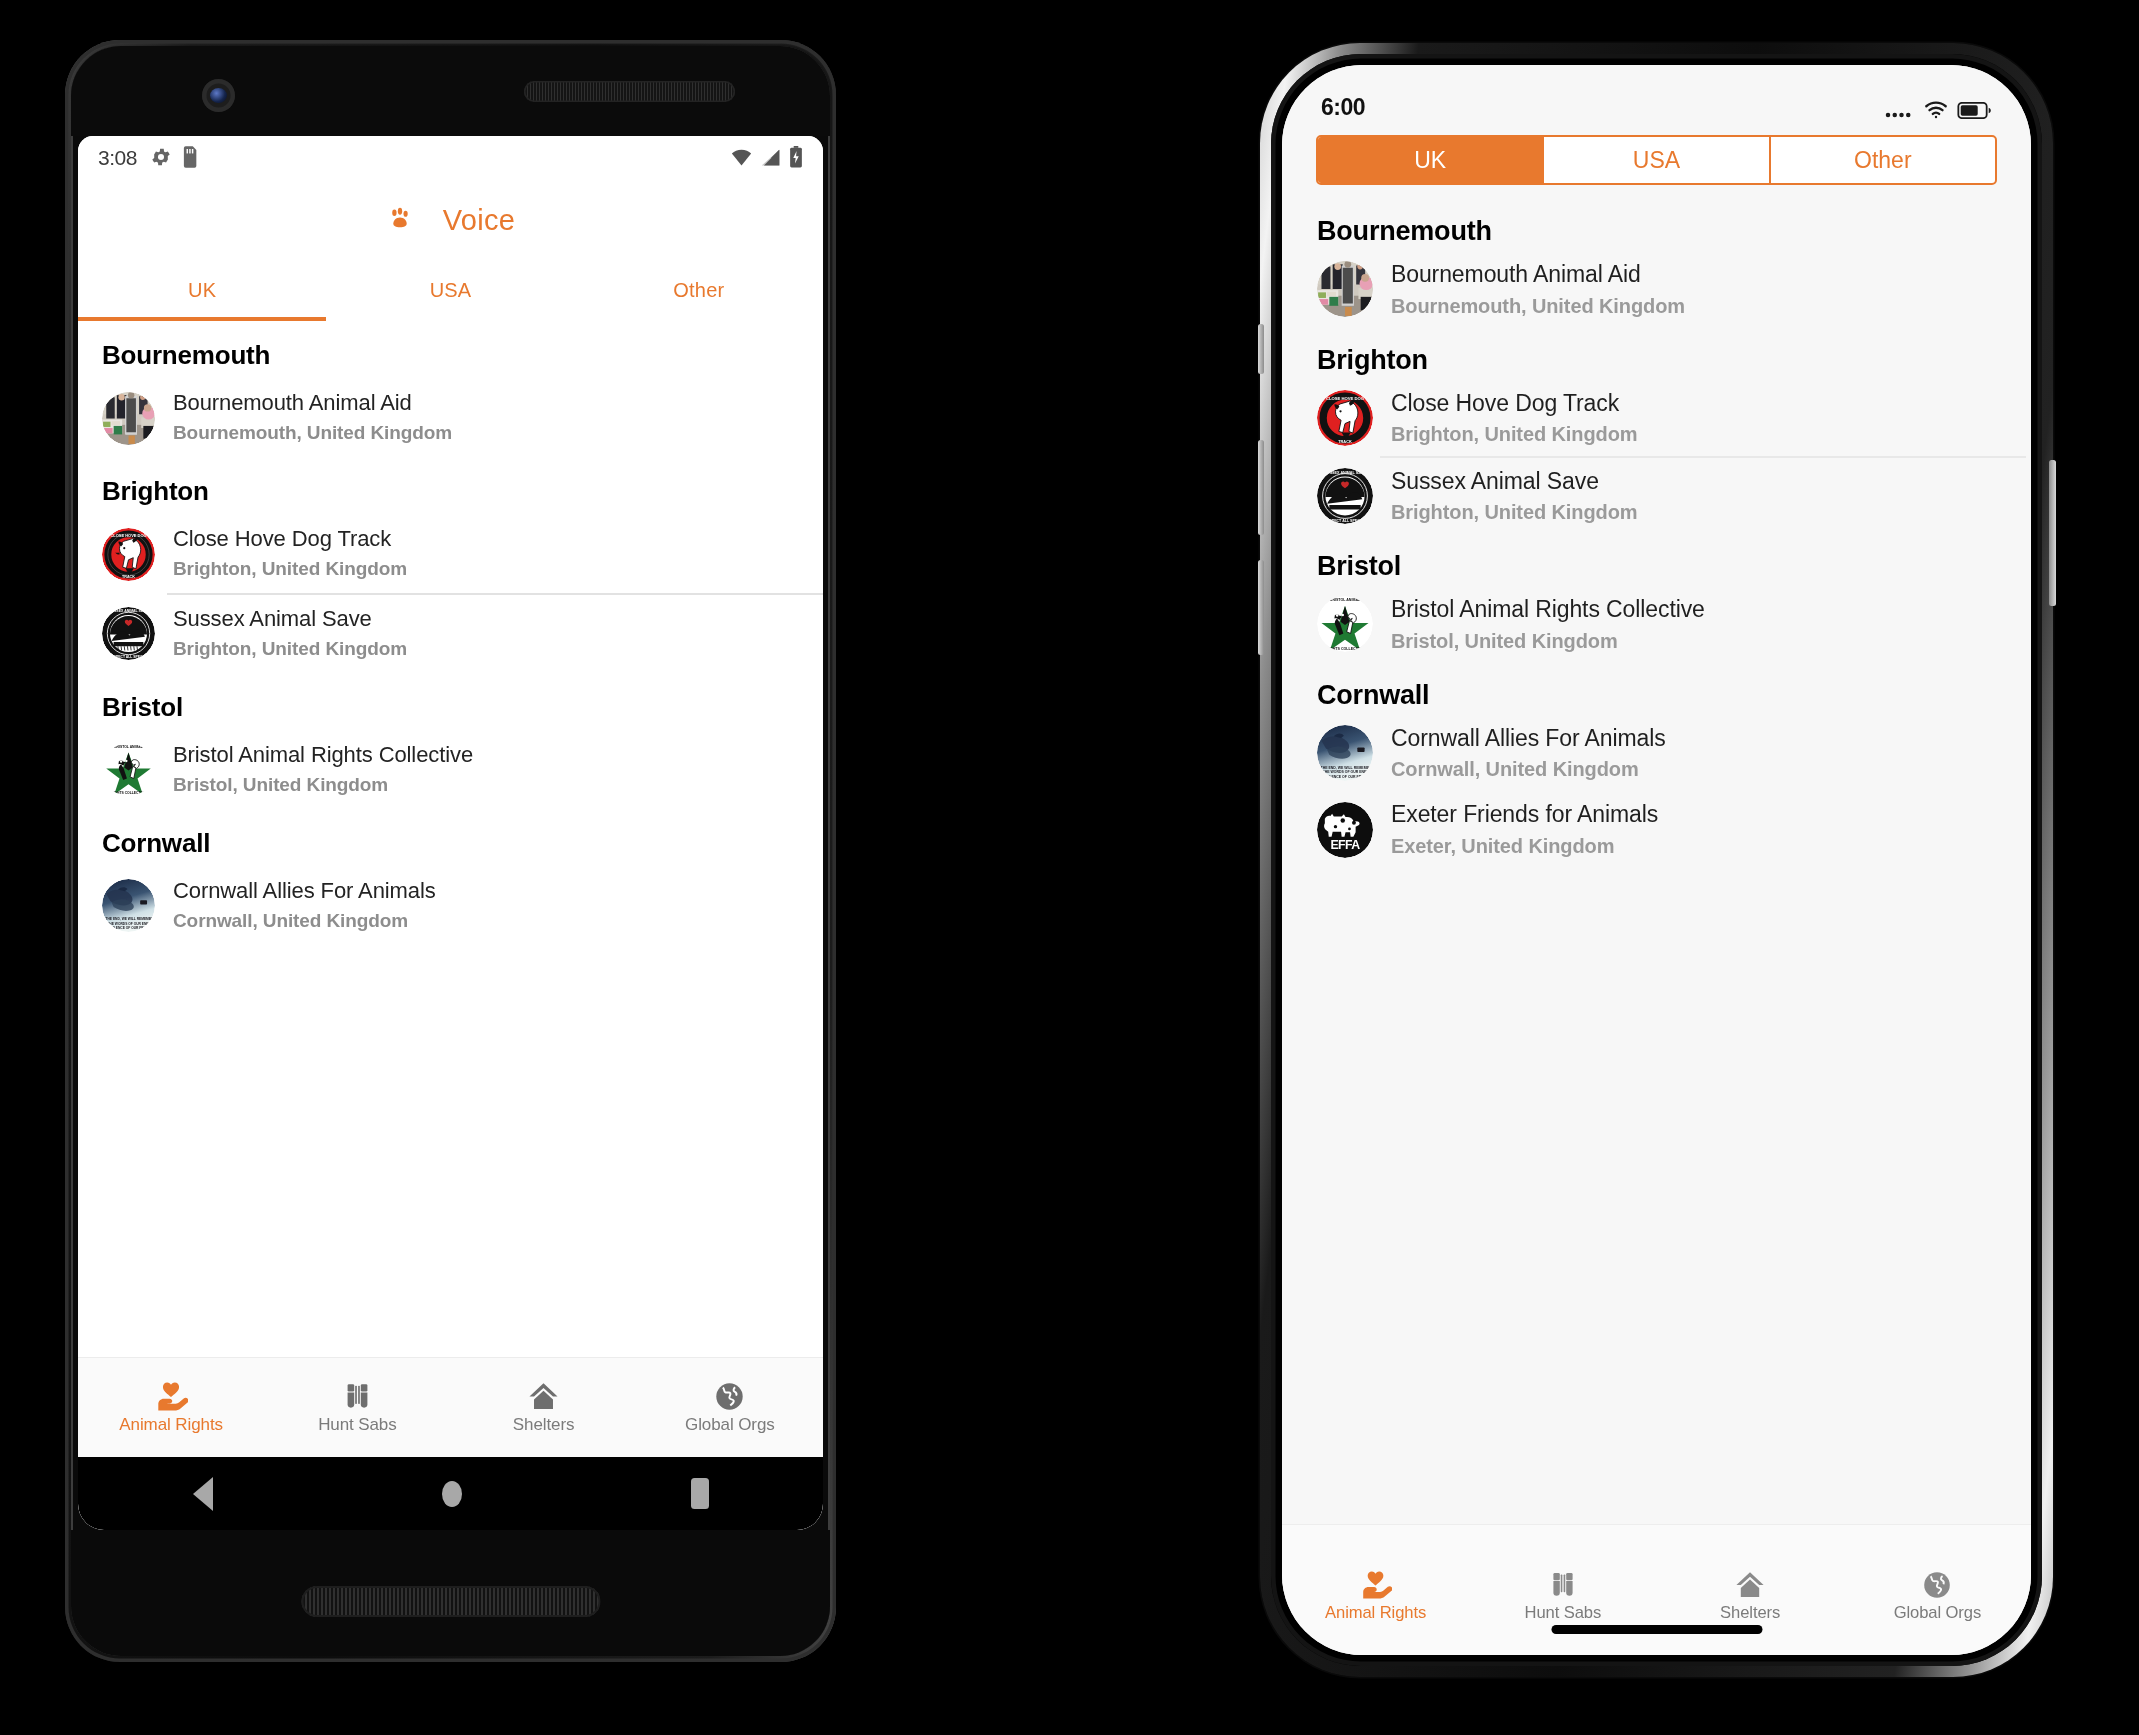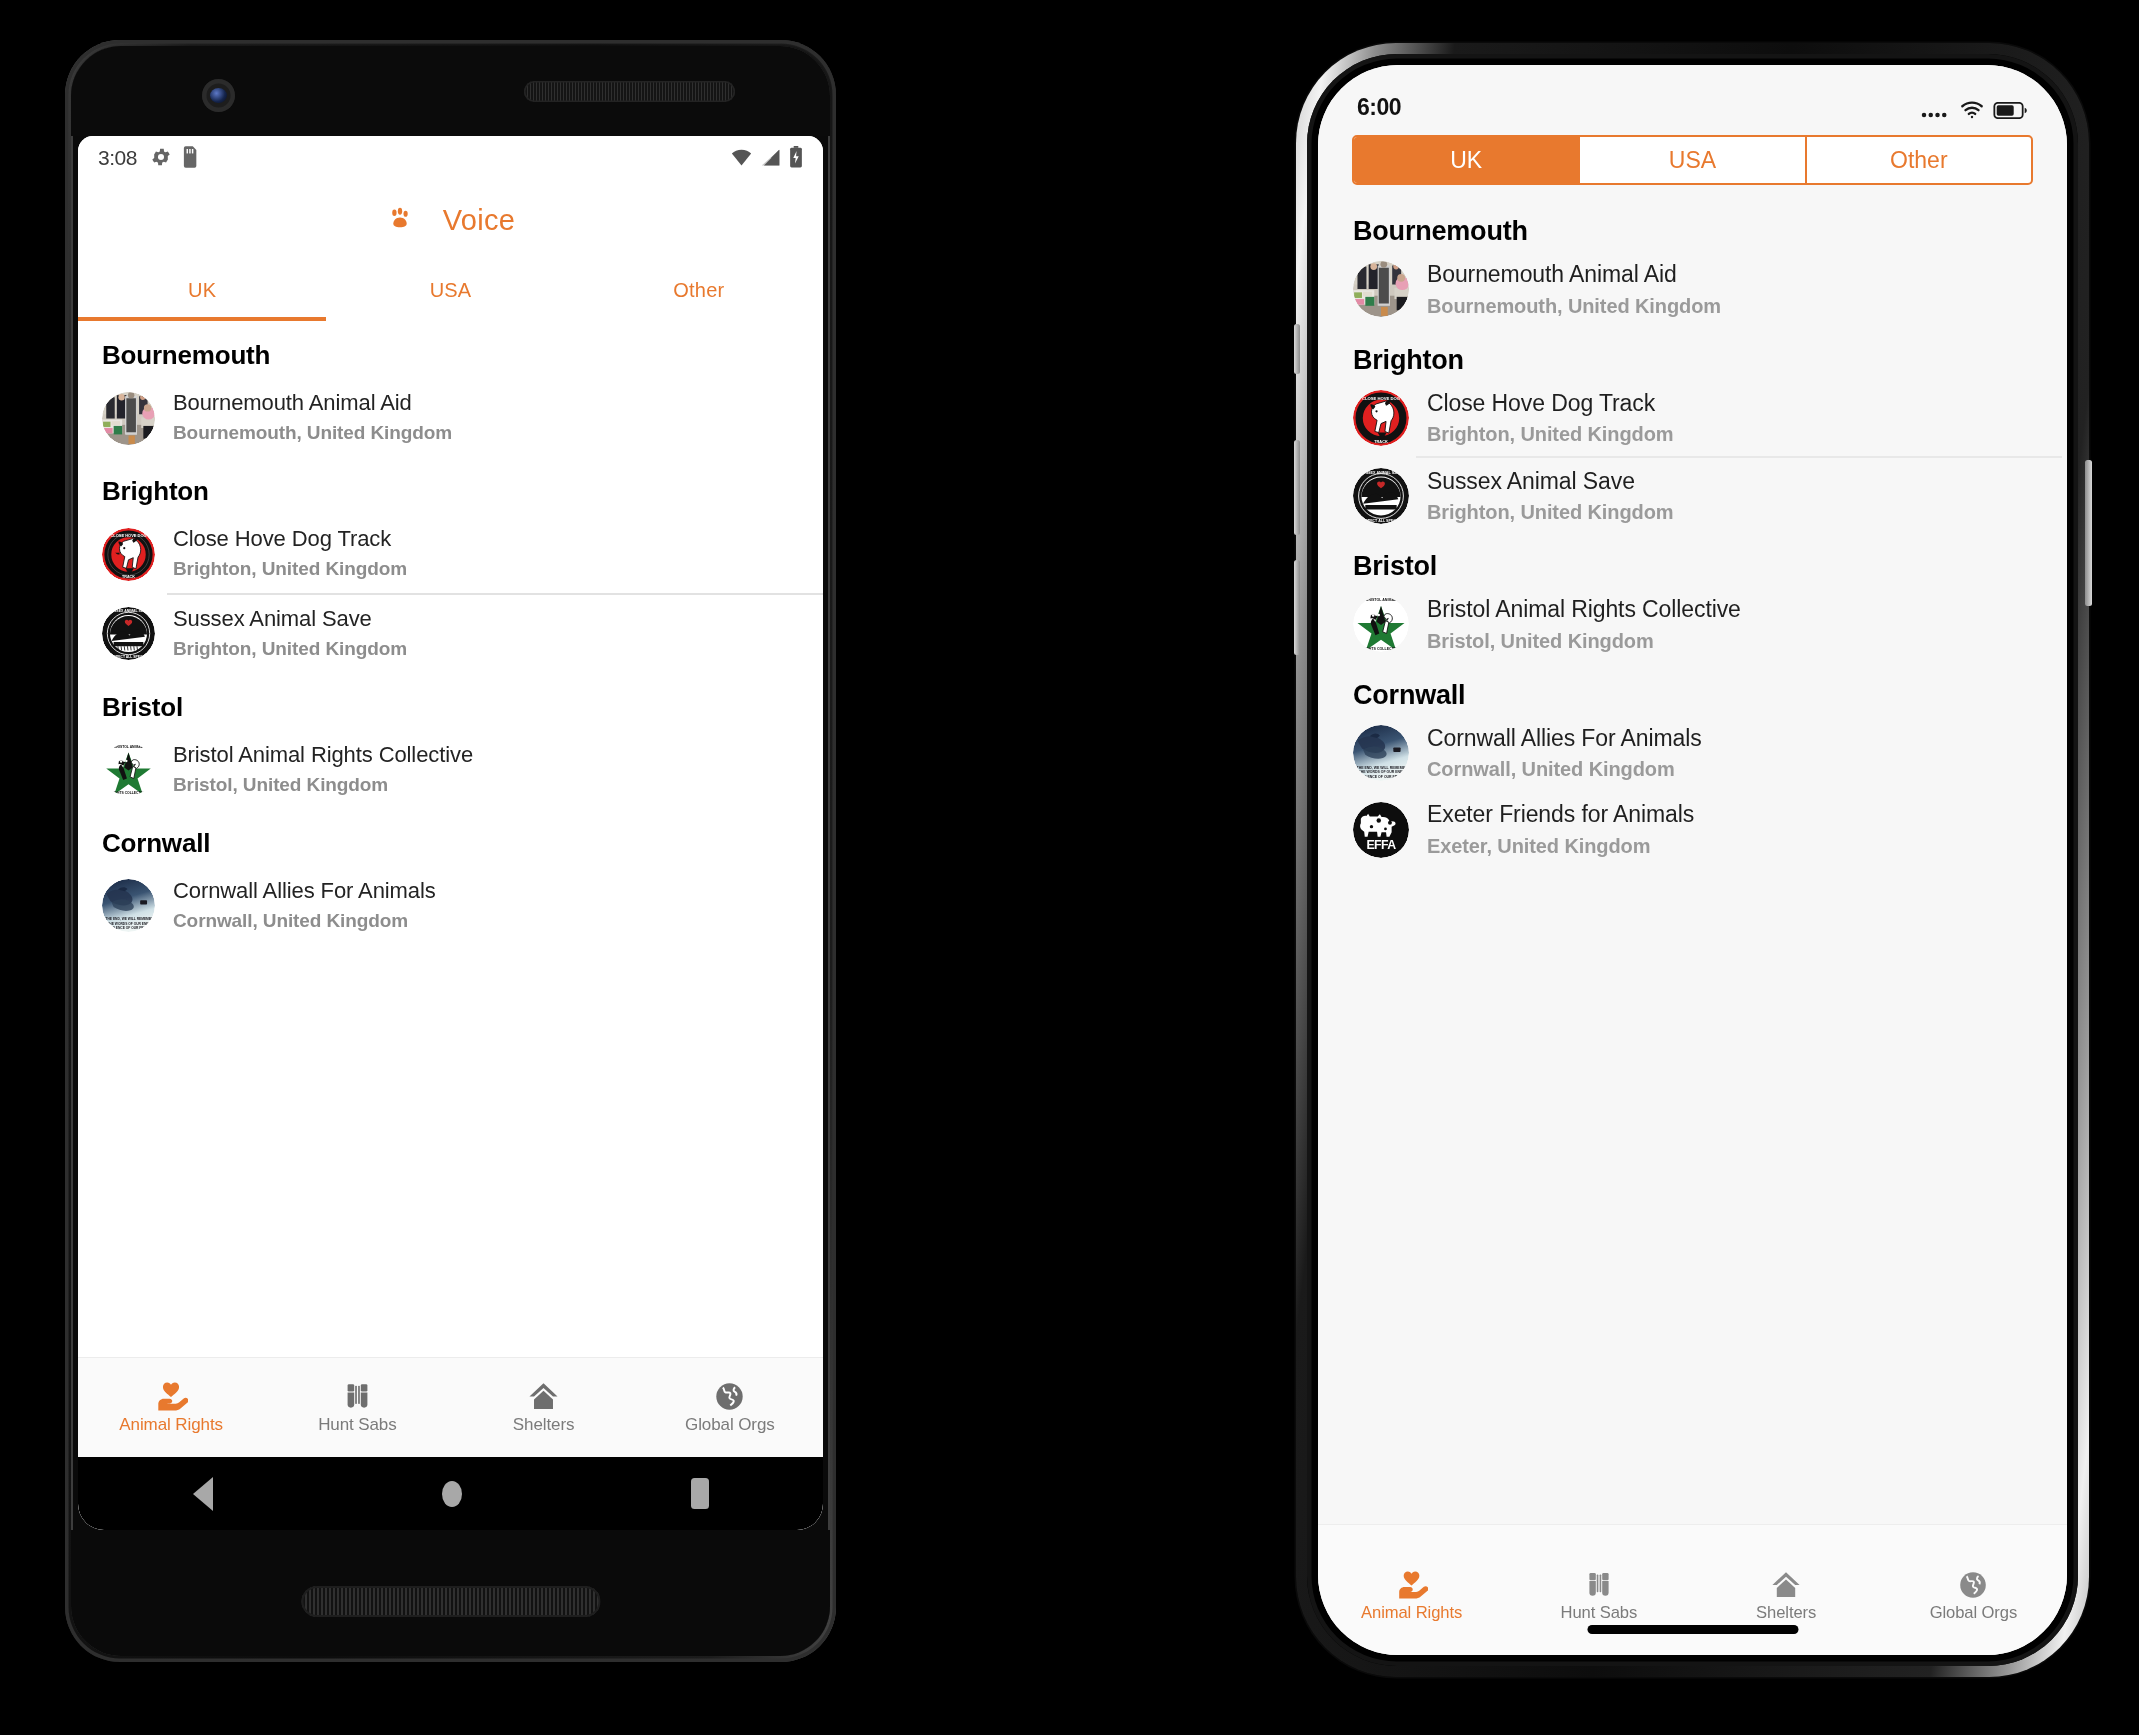--- a/index.html
+++ b/index.html
@@ -103,21 +103,21 @@
   .sysnav{
     height:73px; flex:0 0 73px; background:#000; display:flex; align-items:center; justify-content:space-around;
     border-radius:0 0 26px 26px;
   }
   .sysnav-back{ width:0; height:0; border-top:17px solid transparent; border-bottom:17px solid transparent; border-right:20px solid #a8a8a8; }
   .sysnav-home{ width:20px; height:26px; border-radius:50%; background:#a8a8a8; }
   .sysnav-recent{ width:18px; height:31px; border-radius:3.5px; background:#a8a8a8; }
 
   
   .iphone-device{
-    position:absolute; left:1296px; top:43px;
+    position:absolute; left:1260px; top:43px;
     width:793px; height:1634px; border-radius:100px;
     background: linear-gradient(97deg,#cfcfcf 0%,#f3f3f3 3%,#8e8e8e 8%,#1a1a1a 16%,#0d0d0d 50%,#222 84%,#9a9a9a 92%,#f0f0f0 97%,#bdbdbd 100%);
     box-shadow: 0 0 0 1.5px #0a0a0a;
     padding:11px;
   }
   .iphone-inner{
     position:absolute; inset:11px; border-radius:90px; background:#000;
     box-shadow: inset 0 0 0 4.5px #141414; overflow:hidden;
   }
   .iphone-screen{

